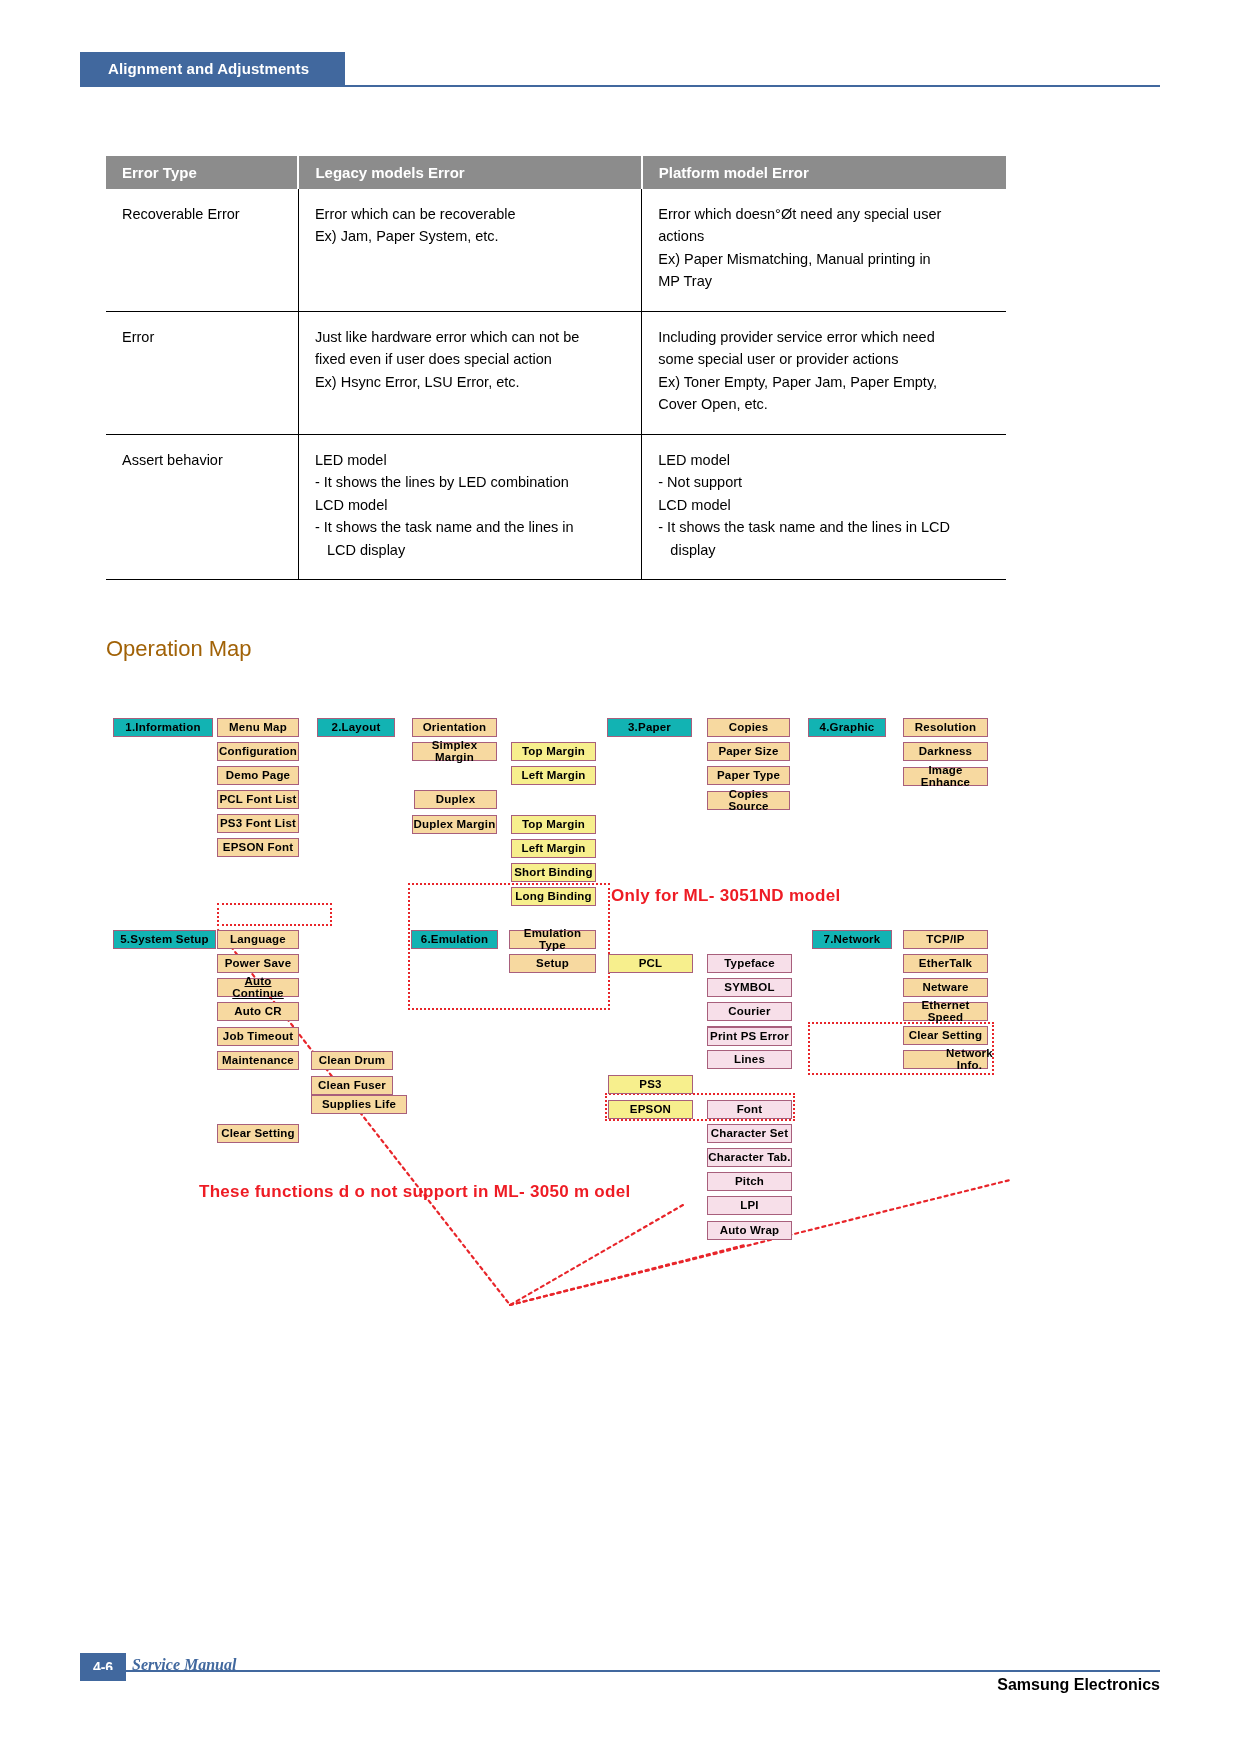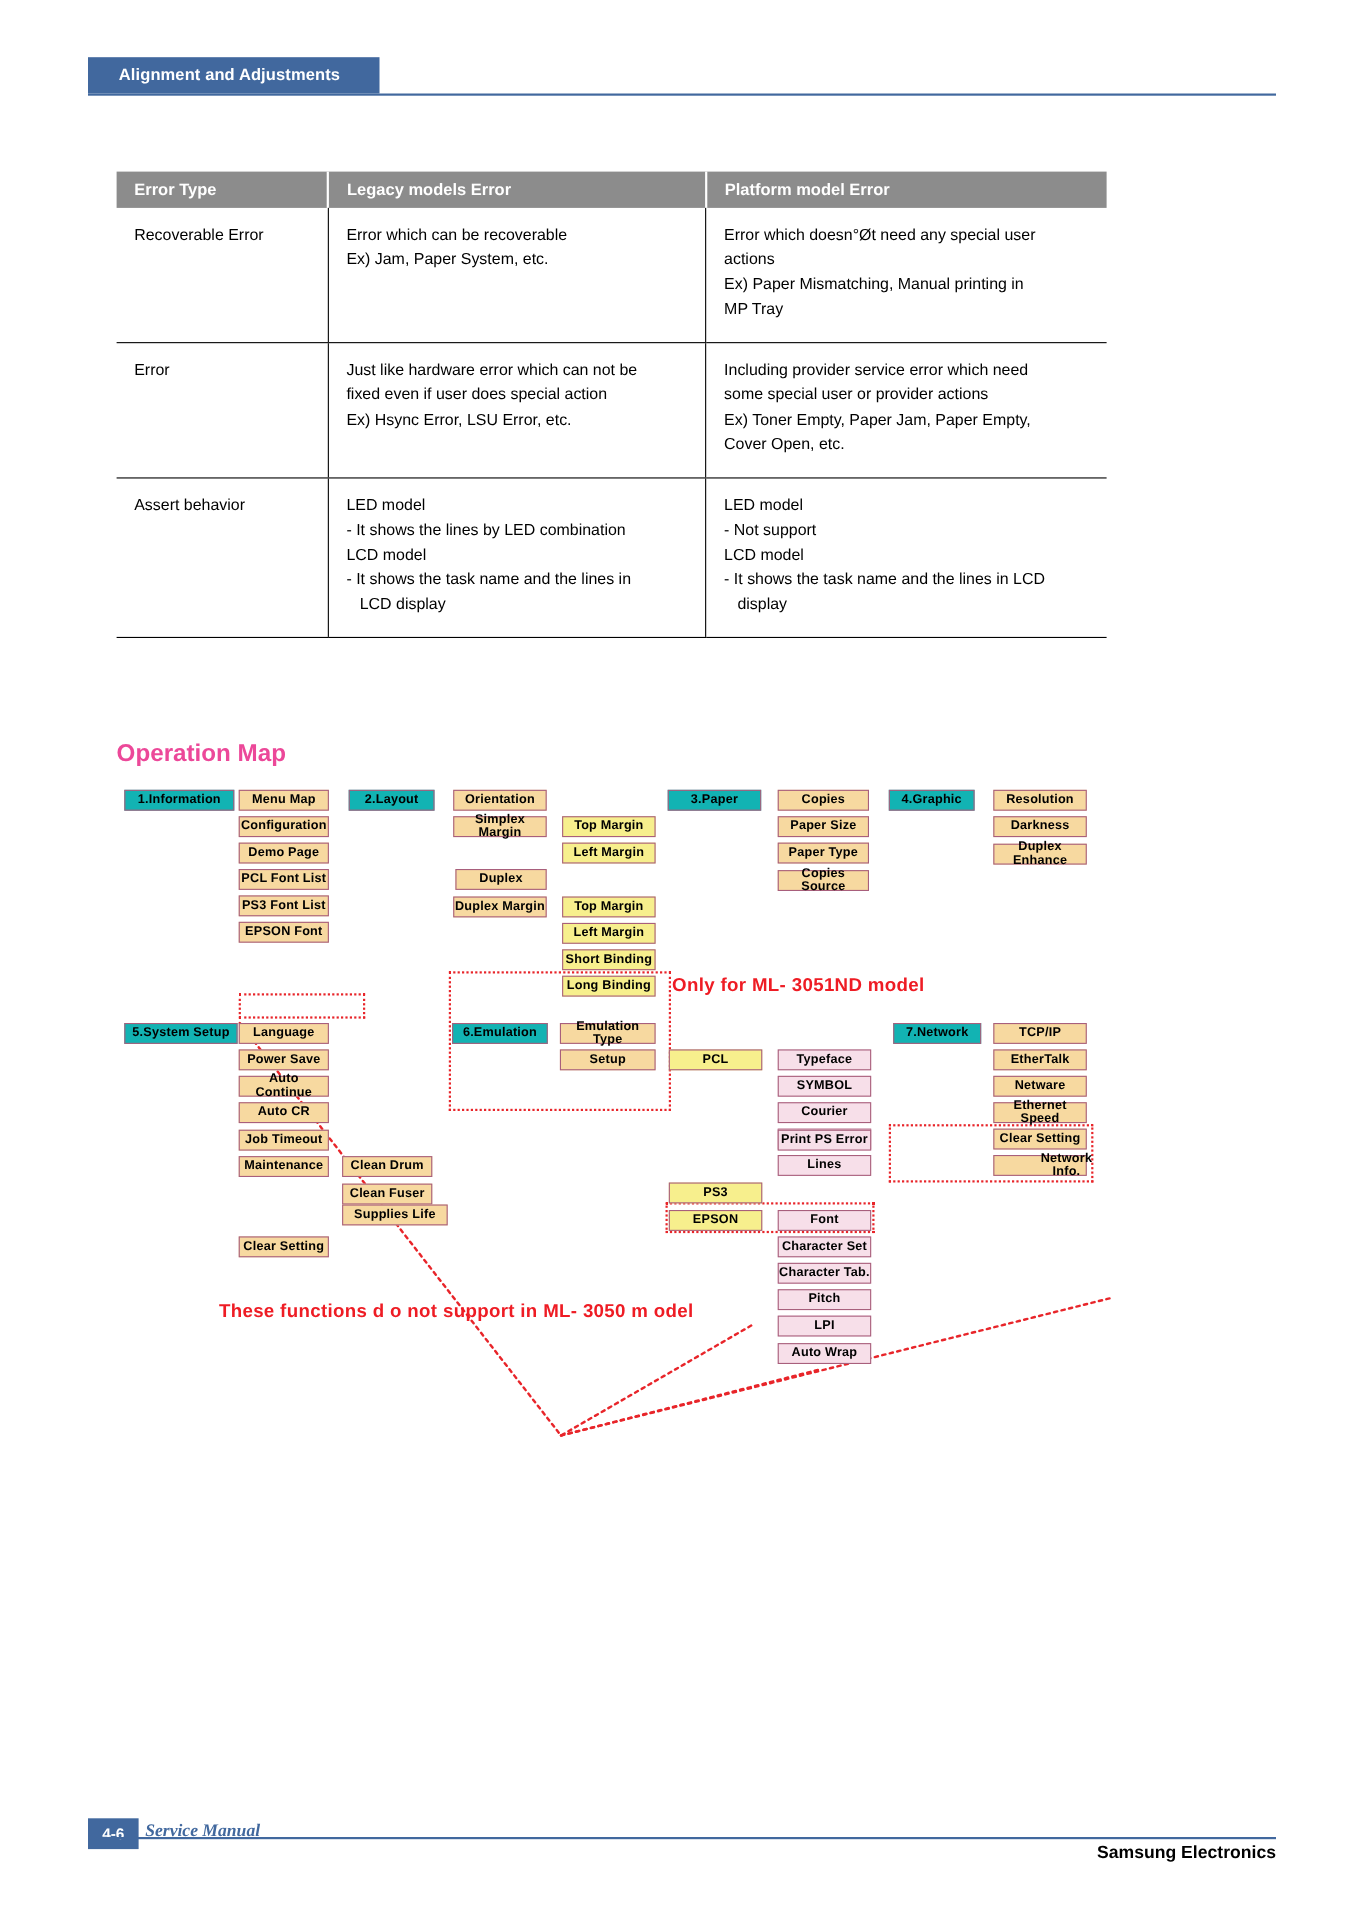--- a/index.html
+++ b/index.html
@@ -81,23 +81,22 @@
   }
   .err-table tr.last td { border-bottom: 1.5px solid #000; }
   .cellline { display: block; white-space: pre; }
 
   
   .section-title {
     position: absolute;
     left: 106px;
     top: 636px;
     font-size: 22px;
-    font-weight: bold;
-    color: #ec4899;
-    margin-top: 36px;
+    font-weight: normal;
+    color: #a16207;
   }
 
   
   #diagram {
     position: absolute;
     left: 0;
     top: 0;
     width: 1240px;
     height: 1754px;
     pointer-events: none;
@@ -283,26 +282,26 @@
 
   <div class="node lvl-root" style="left:607px; top:718px; width:85px;">3.Paper</div>
   <div class="node lvl-one" style="left:707px; top:718px; width:83px;">Copies</div>
   <div class="node lvl-one" style="left:707px; top:742px; width:83px;">Paper Size</div>
   <div class="node lvl-one" style="left:707px; top:766px; width:83px;">Paper Type</div>
   <div class="node lvl-one" style="left:707px; top:791px; width:83px;">Copies Source</div>
 
   <div class="node lvl-root" style="left:808px; top:718px; width:78px;">4.Graphic</div>
   <div class="node lvl-one" style="left:903px; top:718px; width:85px;">Resolution</div>
   <div class="node lvl-one" style="left:903px; top:742px; width:85px;">Darkness</div>
-  <div class="node lvl-one" style="left:903px; top:767px; width:85px;">Duplex Enhance</div>
+  <div class="node lvl-one" style="left:903px; top:767px; width:85px;">Image Enhance</div>
 
   <div class="node lvl-root" style="left:113px; top:930px; width:103px;">5.System Setup</div>
   <div class="node lvl-one" style="left:217px; top:930px; width:82px;">Language</div>
   <div class="node lvl-one" style="left:217px; top:954px; width:82px;">Power Save</div>
-  <div class="node lvl-one" style="left:217px; top:978px; width:82px;">Auto Continue</div>
+  <div class="node lvl-one" style="left:217px; top:978px; width:82px;text-decoration:underline;">Auto Continue</div>
   <div class="node lvl-one" style="left:217px; top:1002px; width:82px;">Auto CR</div>
   <div class="node lvl-one" style="left:217px; top:1027px; width:82px;">Job Timeout</div>
   <div class="node lvl-one" style="left:217px; top:1051px; width:82px;">Maintenance</div>
   <div class="node lvl-one" style="left:311px; top:1051px; width:82px;">Clean Drum</div>
   <div class="node lvl-one" style="left:311px; top:1076px; width:82px;">Clean Fuser</div>
   <div class="node lvl-one" style="left:311px; top:1095px; width:96px;text-align:right;">Supplies Life</div>
   <div class="node lvl-one" style="left:217px; top:1124px; width:82px;">Clear Setting</div>
 
   <div class="node lvl-root" style="left:411px; top:930px; width:87px;">6.Emulation</div>
   <div class="node lvl-one" style="left:509px; top:930px; width:87px;">Emulation Type</div>

